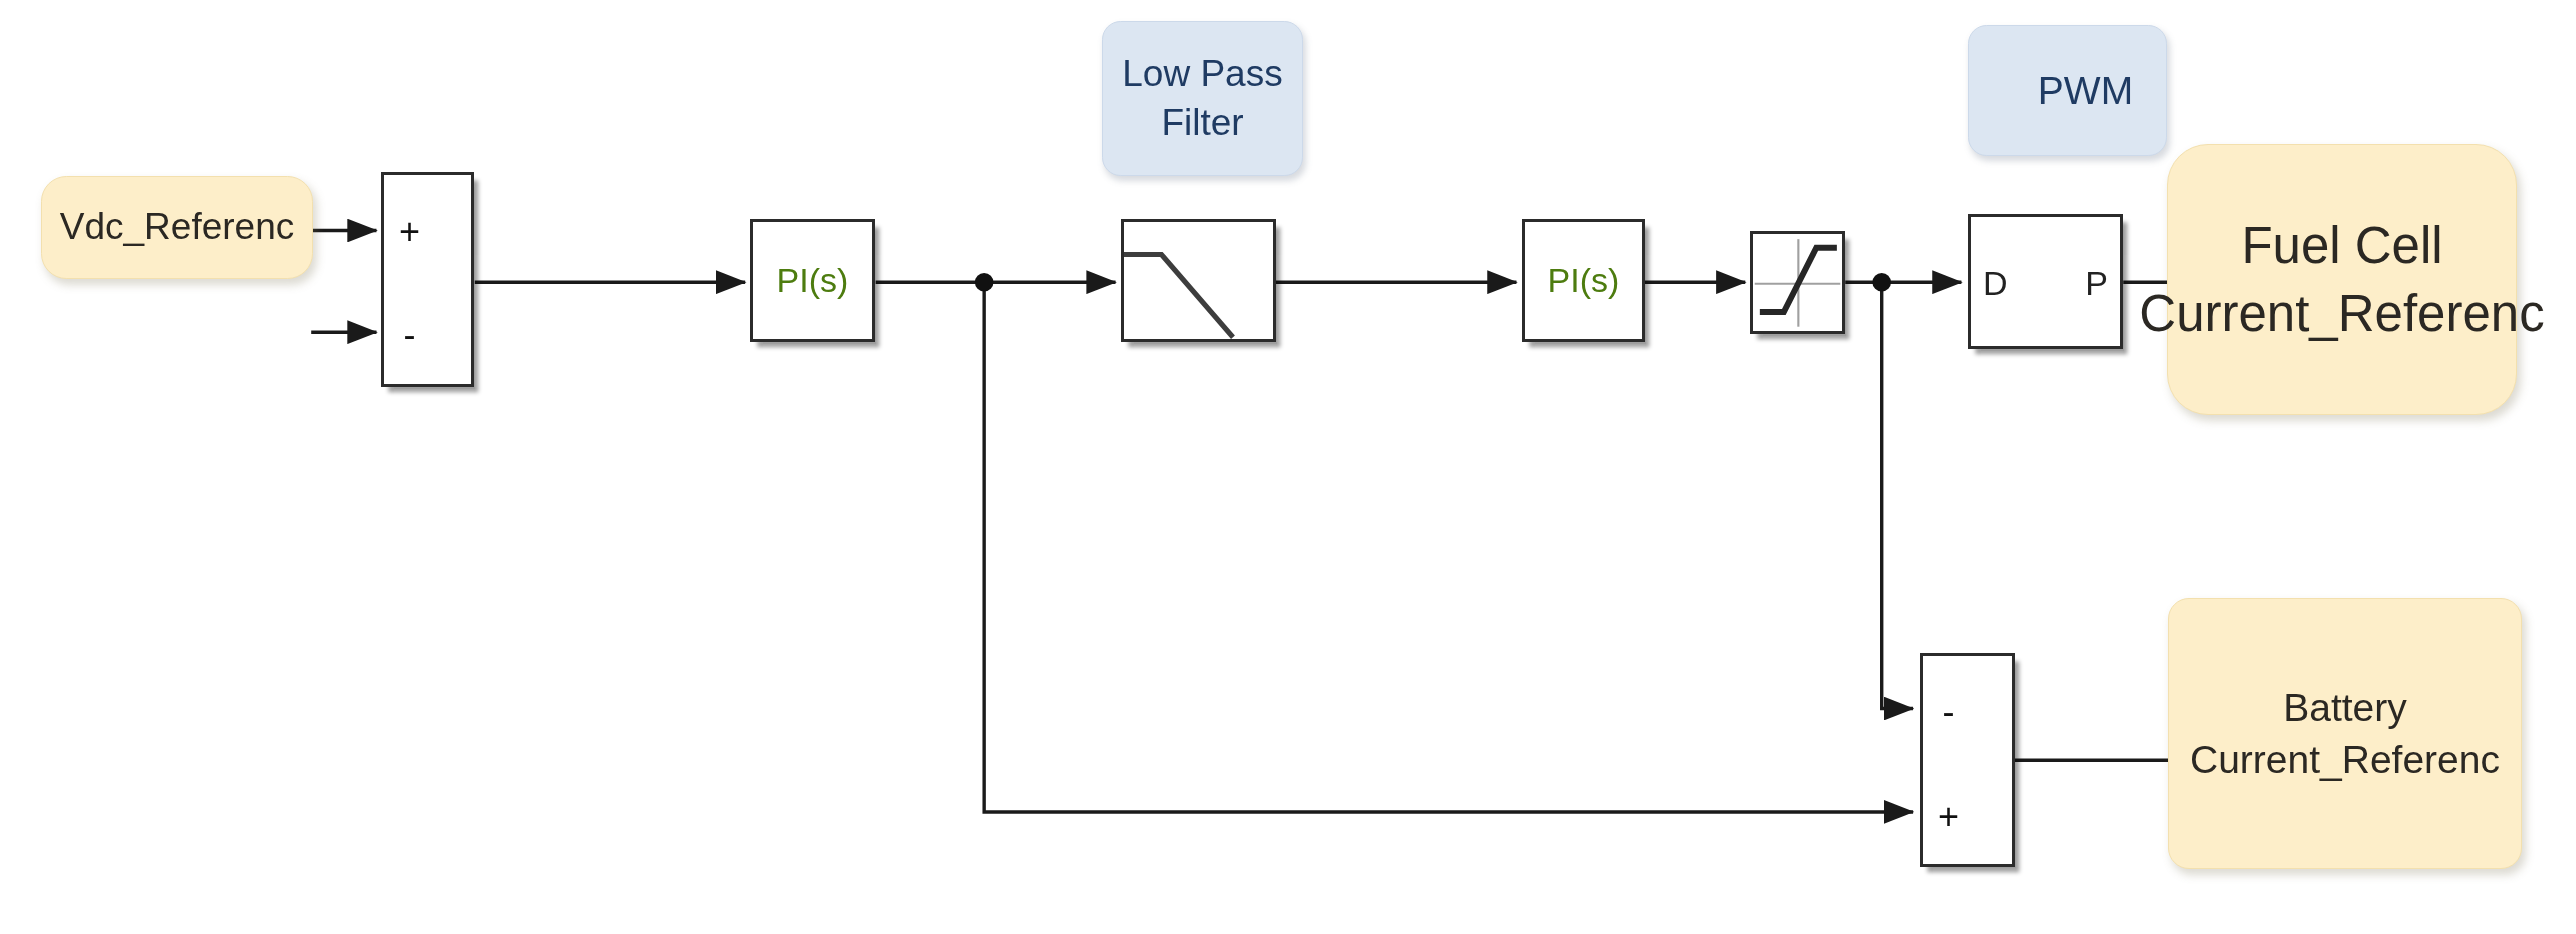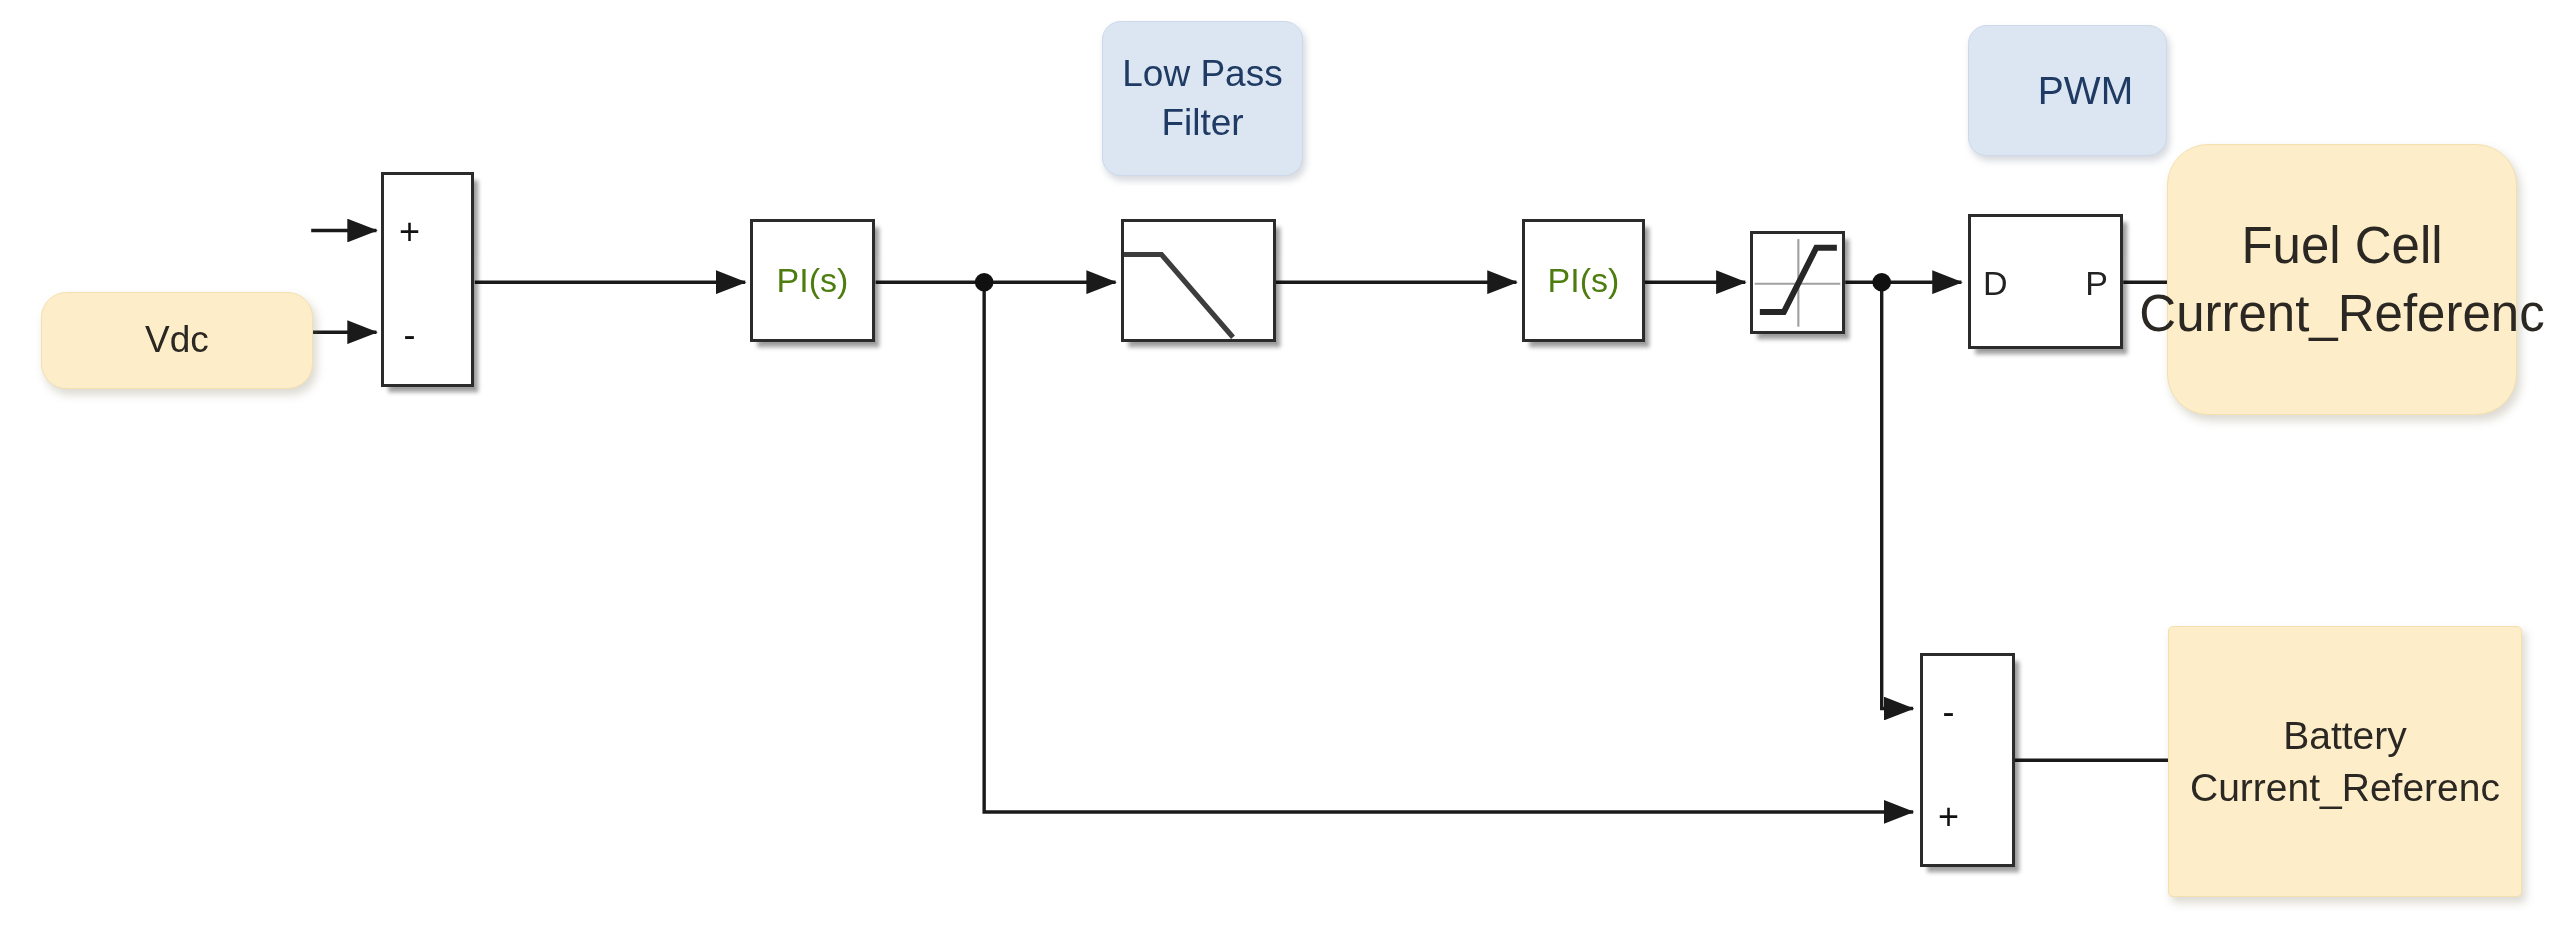--- a/index.html
+++ b/index.html
@@ -44,22 +44,22 @@
       <line x1="1940" y1="333" x2="2059" y2="333" marker-end="url(#arr)"></line>
       <line x1="2177" y1="333" x2="2314" y2="333" marker-end="url(#arr)"></line>
       <polyline points="2220,333 2220,836 2257,836" marker-end="url(#arr)"></polyline>
       <line x1="2505" y1="333" x2="2560" y2="333"></line>
       <line x1="2377" y1="897" x2="2561" y2="897"></line>
     </g>
     <circle cx="1161" cy="333" r="11" fill="#111111"></circle>
     <circle cx="2220" cy="333" r="11" fill="#111111"></circle>
   </svg>
 
-  <div class="ann yellow" style="left:41px;top:292px;width:270px;height:95px;border-radius:25.4px;font-size:37px;">
-    <span>Vdc</span>
+  <div class="ann yellow" style="left:41px;top:176px;width:270px;height:101px;border-radius:25.4px;font-size:37px;">
+    <span>Vdc_Referenc</span>
   </div>
 
   <div class="blk" style="left:381px;top:172px;width:93px;height:215px;">
     <span class="port-sign" style="left:25.4px;top:57px;">+</span>
     <span class="port-sign" style="left:25.4px;top:160px;">-</span>
   </div>
 
   <div class="blk" style="left:750px;top:219px;width:125px;height:123px;">
     <div class="blk-label" style="font-size:34px;">PI(s)</div>
   </div>
@@ -99,19 +99,19 @@
   <div class="ann yellow" style="left:2167px;top:144px;width:348px;height:269px;border-radius:41px;font-size:51px;">
     <span>Fuel Cell</span>
     <span>Current_Referenc</span>
   </div>
 
   <div class="blk" style="left:1920px;top:653px;width:95px;height:214px;">
     <span class="port-sign" style="left:25.4px;top:56px;">-</span>
     <span class="port-sign" style="left:25.4px;top:161px;">+</span>
   </div>
 
-  <div class="ann yellow" style="left:2168px;top:626px;width:352px;height:269px;border-radius:5px;font-size:39px;">
+  <div class="ann yellow" style="left:2168px;top:598px;width:352px;height:269px;border-radius:21px;font-size:39px;">
     <span>Battery</span>
     <span>Current_Referenc</span>
   </div>
 
 </div>
 
 
 </body></html>

